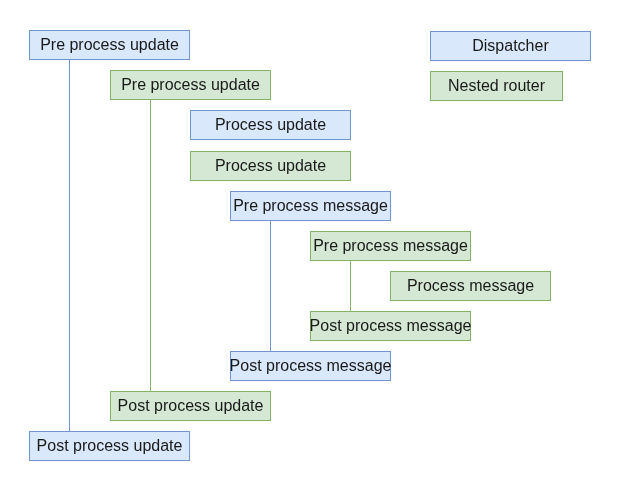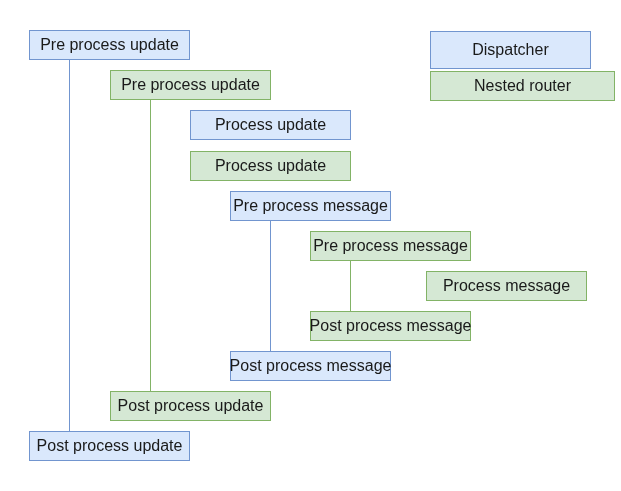--- a/index.html
+++ b/index.html
@@ -58,20 +58,20 @@
     <div class="edge blue" style="left: 69px; top: 60px; width: 1px; height: 372px;"></div>
     <div class="edge green" style="left: 150px; top: 100px; width: 1px; height: 292px;"></div>
     <div class="edge blue" style="left: 270px; top: 221px; width: 1px; height: 131px;"></div>
     <div class="edge green" style="left: 350px; top: 261px; width: 1px; height: 51px;"></div>
     <div class="node blue" style="left: 29px; top: 30px; width: 161px; height: 30px;">Pre process update</div>
     <div class="node green" style="left: 110px; top: 70px; width: 161px; height: 30px;">Pre process update</div>
     <div class="node blue" style="left: 190px; top: 110px; width: 161px; height: 30px;">Process update</div>
     <div class="node green" style="left: 190px; top: 151px; width: 161px; height: 30px;">Process update</div>
     <div class="node blue" style="left: 230px; top: 191px; width: 161px; height: 30px;">Pre process message</div>
     <div class="node green" style="left: 310px; top: 231px; width: 161px; height: 30px;">Pre process message</div>
-    <div class="node green" style="left: 390px; top: 271px; width: 161px; height: 30px; margin-left: 36px;">Process message</div>
+    <div class="node green" style="left: 390px; top: 271px; width: 161px; height: 30px;">Process message</div>
     <div class="node green" style="left: 310px; top: 311px; width: 161px; height: 30px;">Post process message</div>
     <div class="node blue" style="left: 230px; top: 351px; width: 161px; height: 30px;">Post process message</div>
     <div class="node green" style="left: 110px; top: 391px; width: 161px; height: 30px;">Post process update</div>
     <div class="node blue" style="left: 29px; top: 431px; width: 161px; height: 30px;">Post process update</div>
-    <div class="node blue" style="left: 430px; top: 31px; width: 161px; height: 38px;">Dispatcher</div>
-    <div class="node green" style="left: 430px; top: 71px; width: 185px; height: 30px;">Nested router</div>
+    <div class="node blue" style="left: 430px; top: 31px; width: 161px; height: 30px;">Dispatcher</div>
+    <div class="node green" style="left: 430px; top: 71px; width: 133px; height: 30px;">Nested router</div>
   </div>
 
 </body></html>

